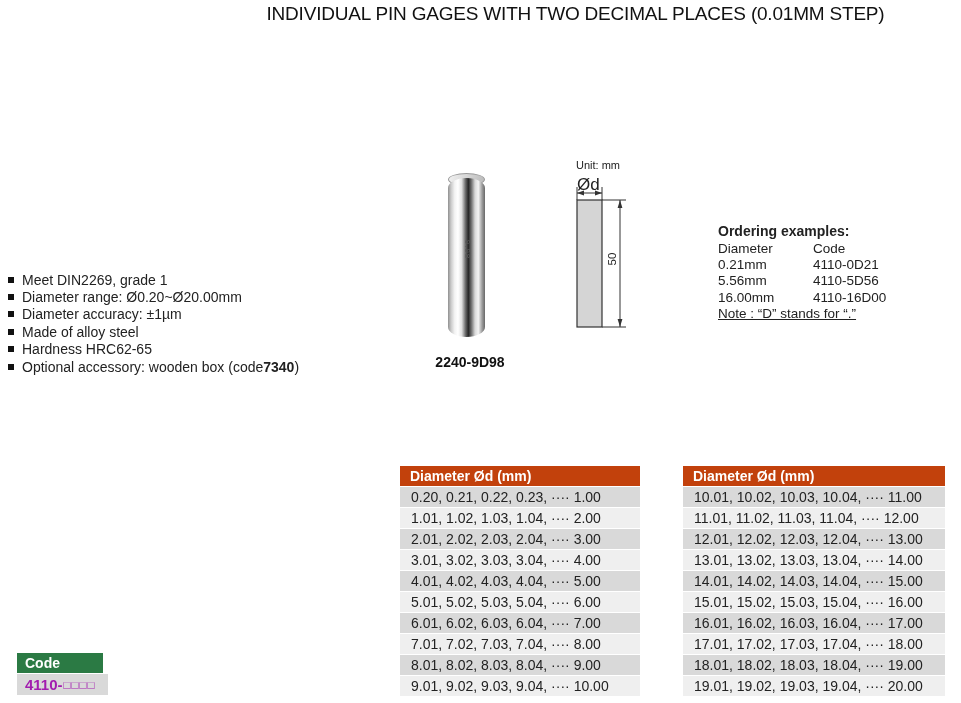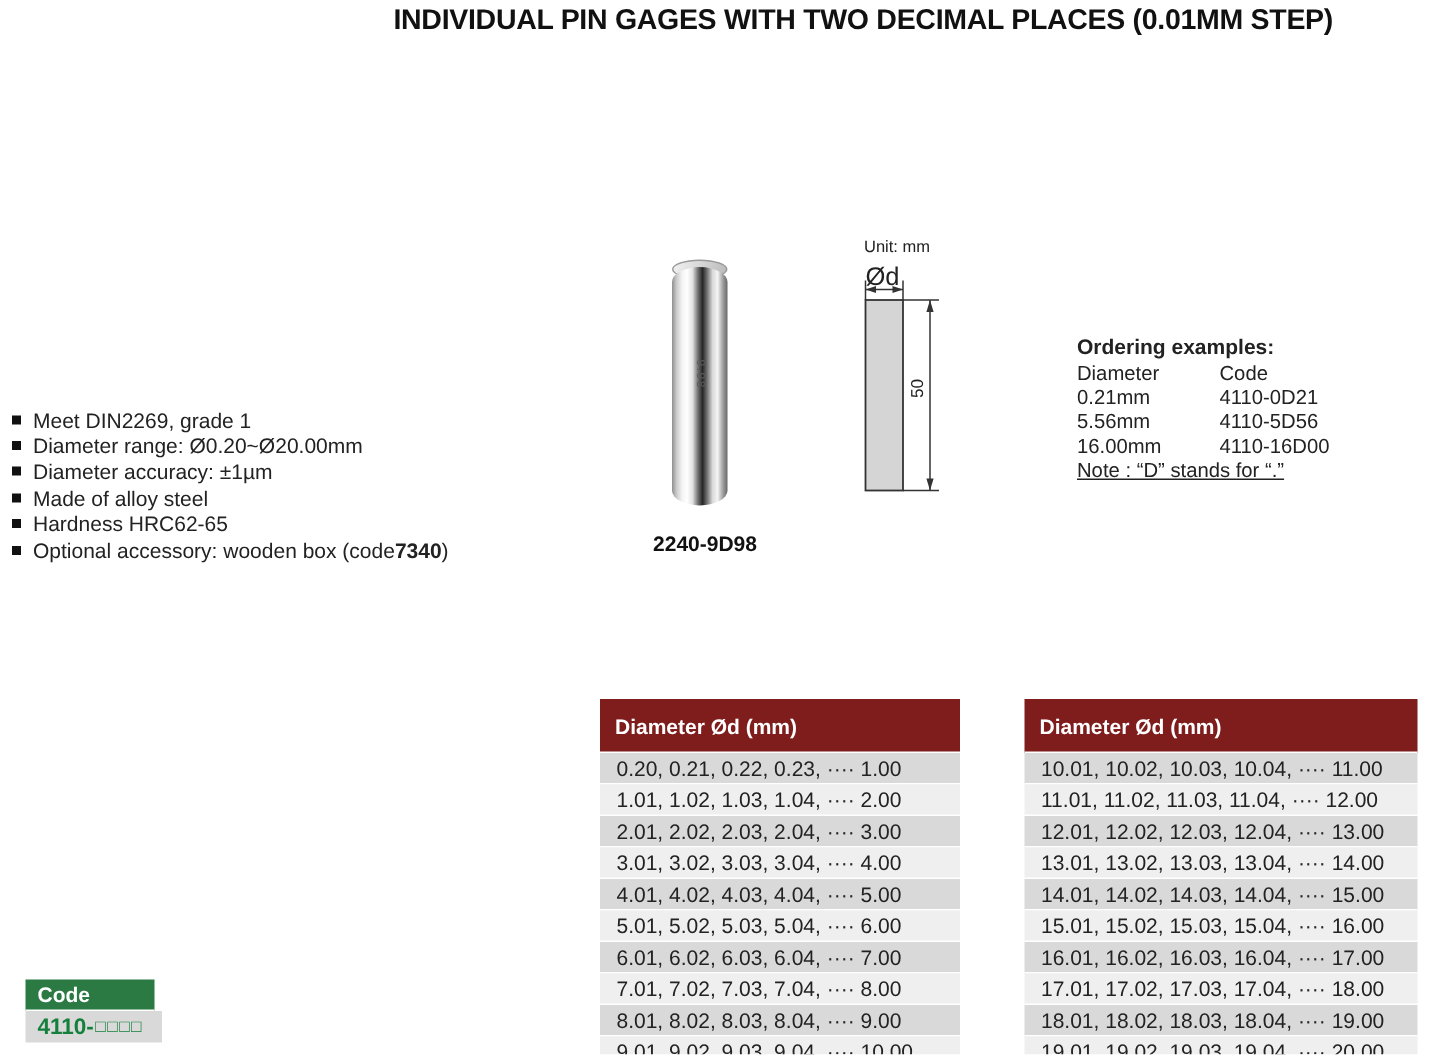--- a/index.html
+++ b/index.html
@@ -4,21 +4,21 @@
 <style>
   * { margin:0; padding:0; box-sizing:border-box; }
   html,body { background:#ffffff; }
   #page {
     position:relative; width:961px; height:703px; background:#ffffff;
     font-family:"Liberation Sans", sans-serif; color:#1a1a1a; overflow:hidden;
   }
   
   .page-title {
     position:absolute; left:190px; top:3px; width:771px;
-    font-size:19px; font-weight:bold; text-align:center; color:#111;
+    font-size:19px; font-weight:normal; text-align:center; color:#111;
     letter-spacing:-0.2px; white-space:nowrap;
   }
   
   .features { position:absolute; left:8px; top:271px; list-style:none; }
   .feature { display:flex; align-items:center; height:17.4px; font-size:14px; color:#222; white-space:nowrap; }
   .bullet-sq { width:6px; height:6px; background:#111; margin:0 8px 0 0; flex:0 0 auto; }
   .feature b { font-weight:bold; }
   
   .pin-body {
     position:absolute; left:448px; top:178px; width:37px; height:159px;
@@ -52,37 +52,37 @@
   .ordering { position:absolute; left:718px; top:223px; font-size:13.5px; color:#222; }
   .ordering .ord-title { font-weight:bold; font-size:14px; height:17px; }
   .ord-row { display:flex; height:16.3px; align-items:center; white-space:nowrap; }
   .ord-c1 { width:95px; }
   .ord-note { height:16.3px; display:flex; align-items:center; white-space:nowrap;text-decoration:underline; }
   
   .dtable { position:absolute; top:466px; }
   #dtable1 { left:400px; width:240px; }
   #dtable2 { left:683px; width:262px; }
   .dt-header {
-    height:36px; background:#7f1d1d; color:#ffffff; font-weight:bold; font-size:14px;
+    height:21px; background:#c2410c; color:#ffffff; font-weight:bold; font-size:14px;
     padding-left:10px; display:flex; align-items:center; border-bottom:1px solid #fff;
   }
   .dt-row {
     height:21px; font-size:14px; color:#222; padding-left:11px;
     display:flex; align-items:center; border-bottom:1px solid #fff; white-space:nowrap;
   }
   .dt-row:nth-child(even) { background:#D9D9D9; }
   .dt-row:nth-child(odd)  { background:#EFEFEF; }
   
   .code-box { position:absolute; left:17px; top:653px; }
   .code-header {
     width:86px; height:21px; background:#2B7A44; color:#fff; font-weight:bold; font-size:14px;
     padding-left:8px; display:flex; align-items:center; border-bottom:1px solid #fff;
   }
   .code-value {
-    width:91px; height:21px; background:#D9D9D9; font-weight:bold; font-size:15px; color:#15803d;
+    width:91px; height:21px; background:#D9D9D9; font-weight:bold; font-size:15px; color:#a21caf;
     padding-left:8px; display:flex; align-items:center;
   }
   .code-value .squares { font-size:11.5px; font-weight:bold; letter-spacing:1px; margin-left:1px; }
 </style>
 </head>
 <body>
 
 <div id="page">
 
   <div class="page-title">INDIVIDUAL PIN GAGES WITH TWO DECIMAL PLACES (0.01MM STEP)</div>

